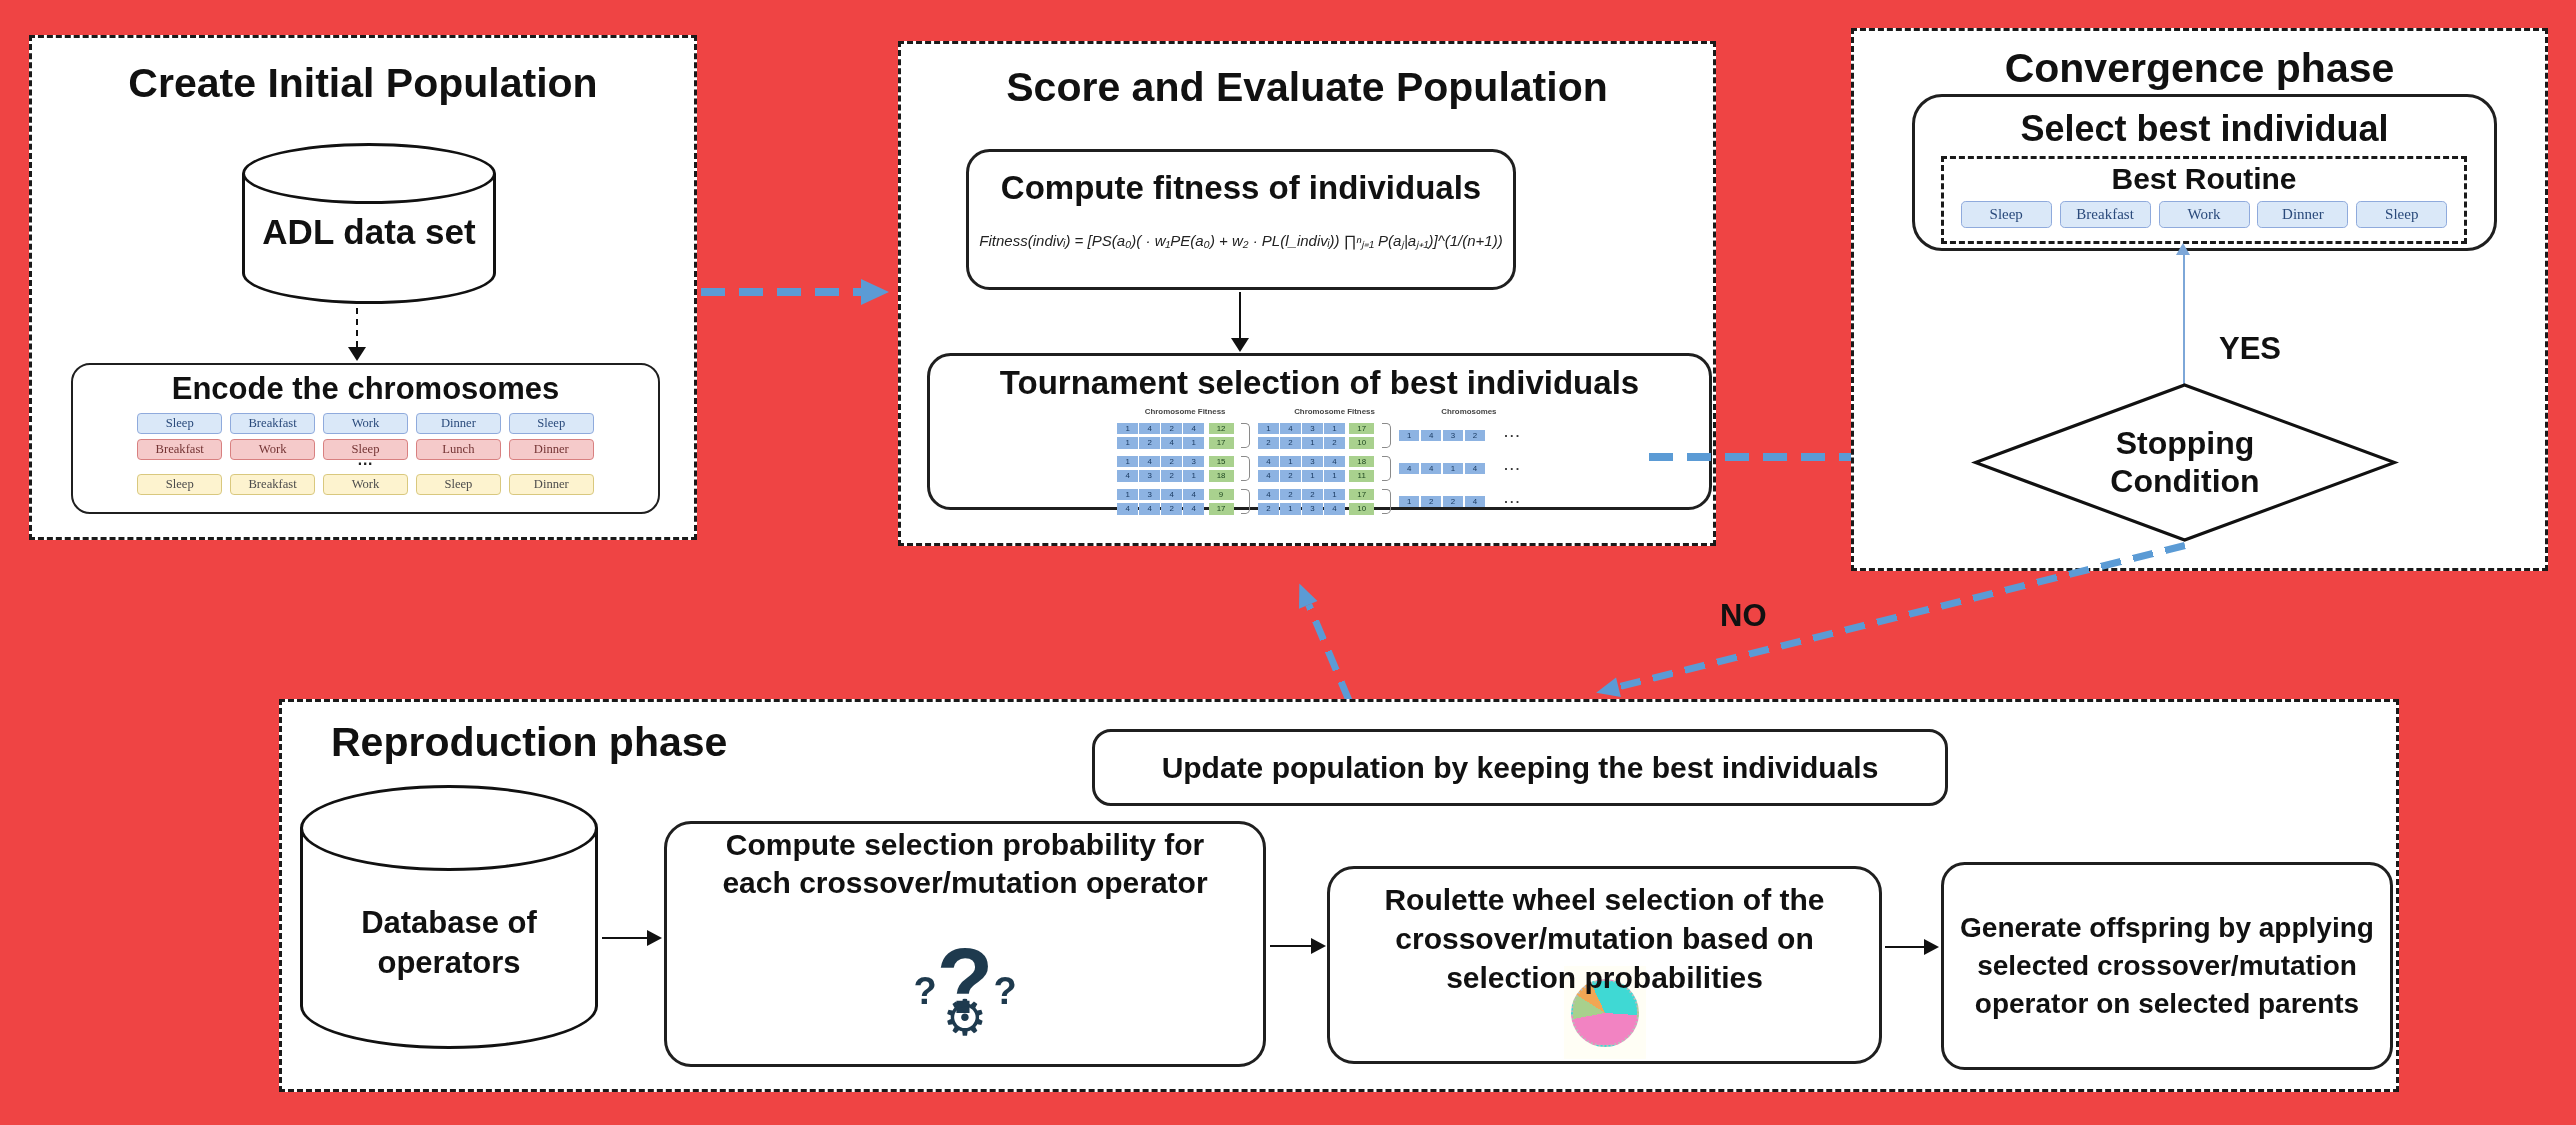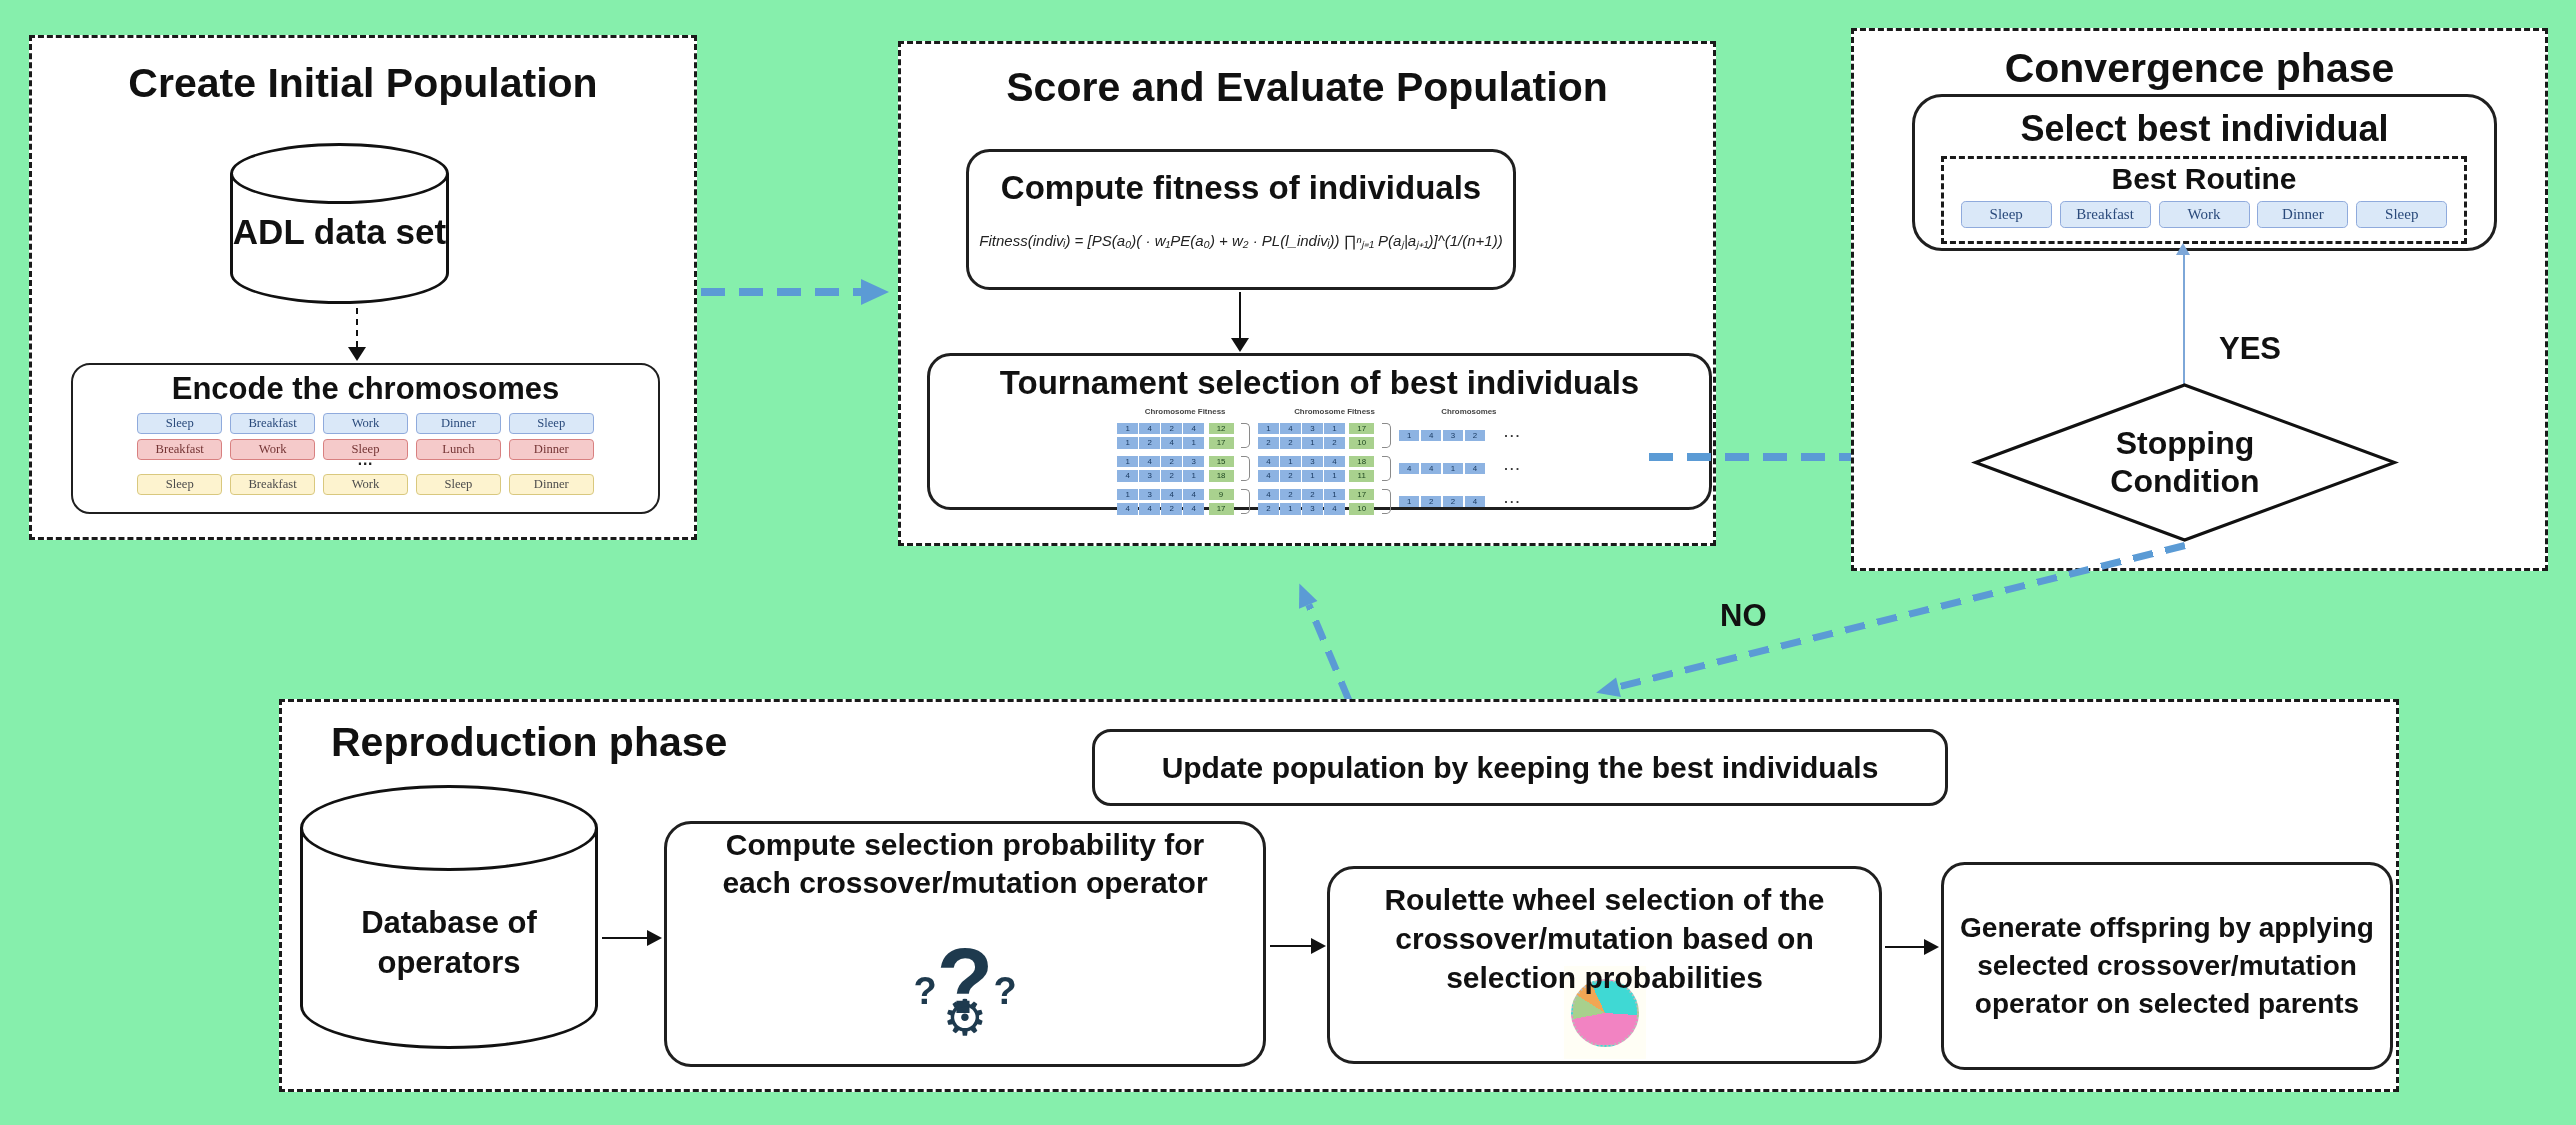--- a/index.html
+++ b/index.html
@@ -1,16 +1,16 @@
 <!DOCTYPE html>
 <html style="font-size:12.6px"><head>
 <meta charset="utf-8">
 <style>
   html,body{margin:0;padding:0;background:#fff;}
-  #canvas{position:relative;width:2576px;height:1125px;background:#86efac;
+  #canvas{position:relative;width:2576px;height:1125px;background:#ef4444;
           font-family:"Liberation Sans",sans-serif;color:#111;overflow:hidden;}
 
   
   .phase{position:absolute;border:3.9px dashed #1a1a1a;background:#fff;box-sizing:border-box;}
   .phase-title{font-weight:bold;font-size:41px;letter-spacing:0px;}
 
   
   .rbox{position:absolute;border:3.1px solid #1f1f1f;border-radius:23.6px;background:#fff;
         box-sizing:border-box;text-align:center;}
   .rbox .btitle{font-weight:bold;font-size:33px;}
@@ -88,21 +88,21 @@
 </style>
 </head>
 <body>
 
 <div id="canvas">
 
   <div class="phase" style="left:29px;top:35px;width:668px;height:505px;">
     <div class="phase-title" style="position:absolute;left:0;right:0;top:22px;text-align:center;">Create Initial Population</div>
   </div>
 
-  <div class="cyl" style="left:230px;top:143px;width:219px;height:161px;">
+  <div class="cyl" style="left:242px;top:143px;width:254px;height:161px;">
     <div class="cyl-bottom" style="height:61px;"></div>
     <div class="cyl-mid" style="top:31px;bottom:31px;"></div>
     <div class="cyl-top" style="height:61px;"></div>
     <div class="cyl-label" style="top:69px;font-size:35px;">ADL data set</div>
   </div>
 
   <div class="vdash-black" style="left:356px;top:308px;height:39px;"></div>
   <div class="head-down-black" style="left:348px;top:347px;"></div>
 
   <div class="rbox" style="left:71px;top:363px;width:589px;height:151px;border-width:2.4px;border-radius:19px;">

